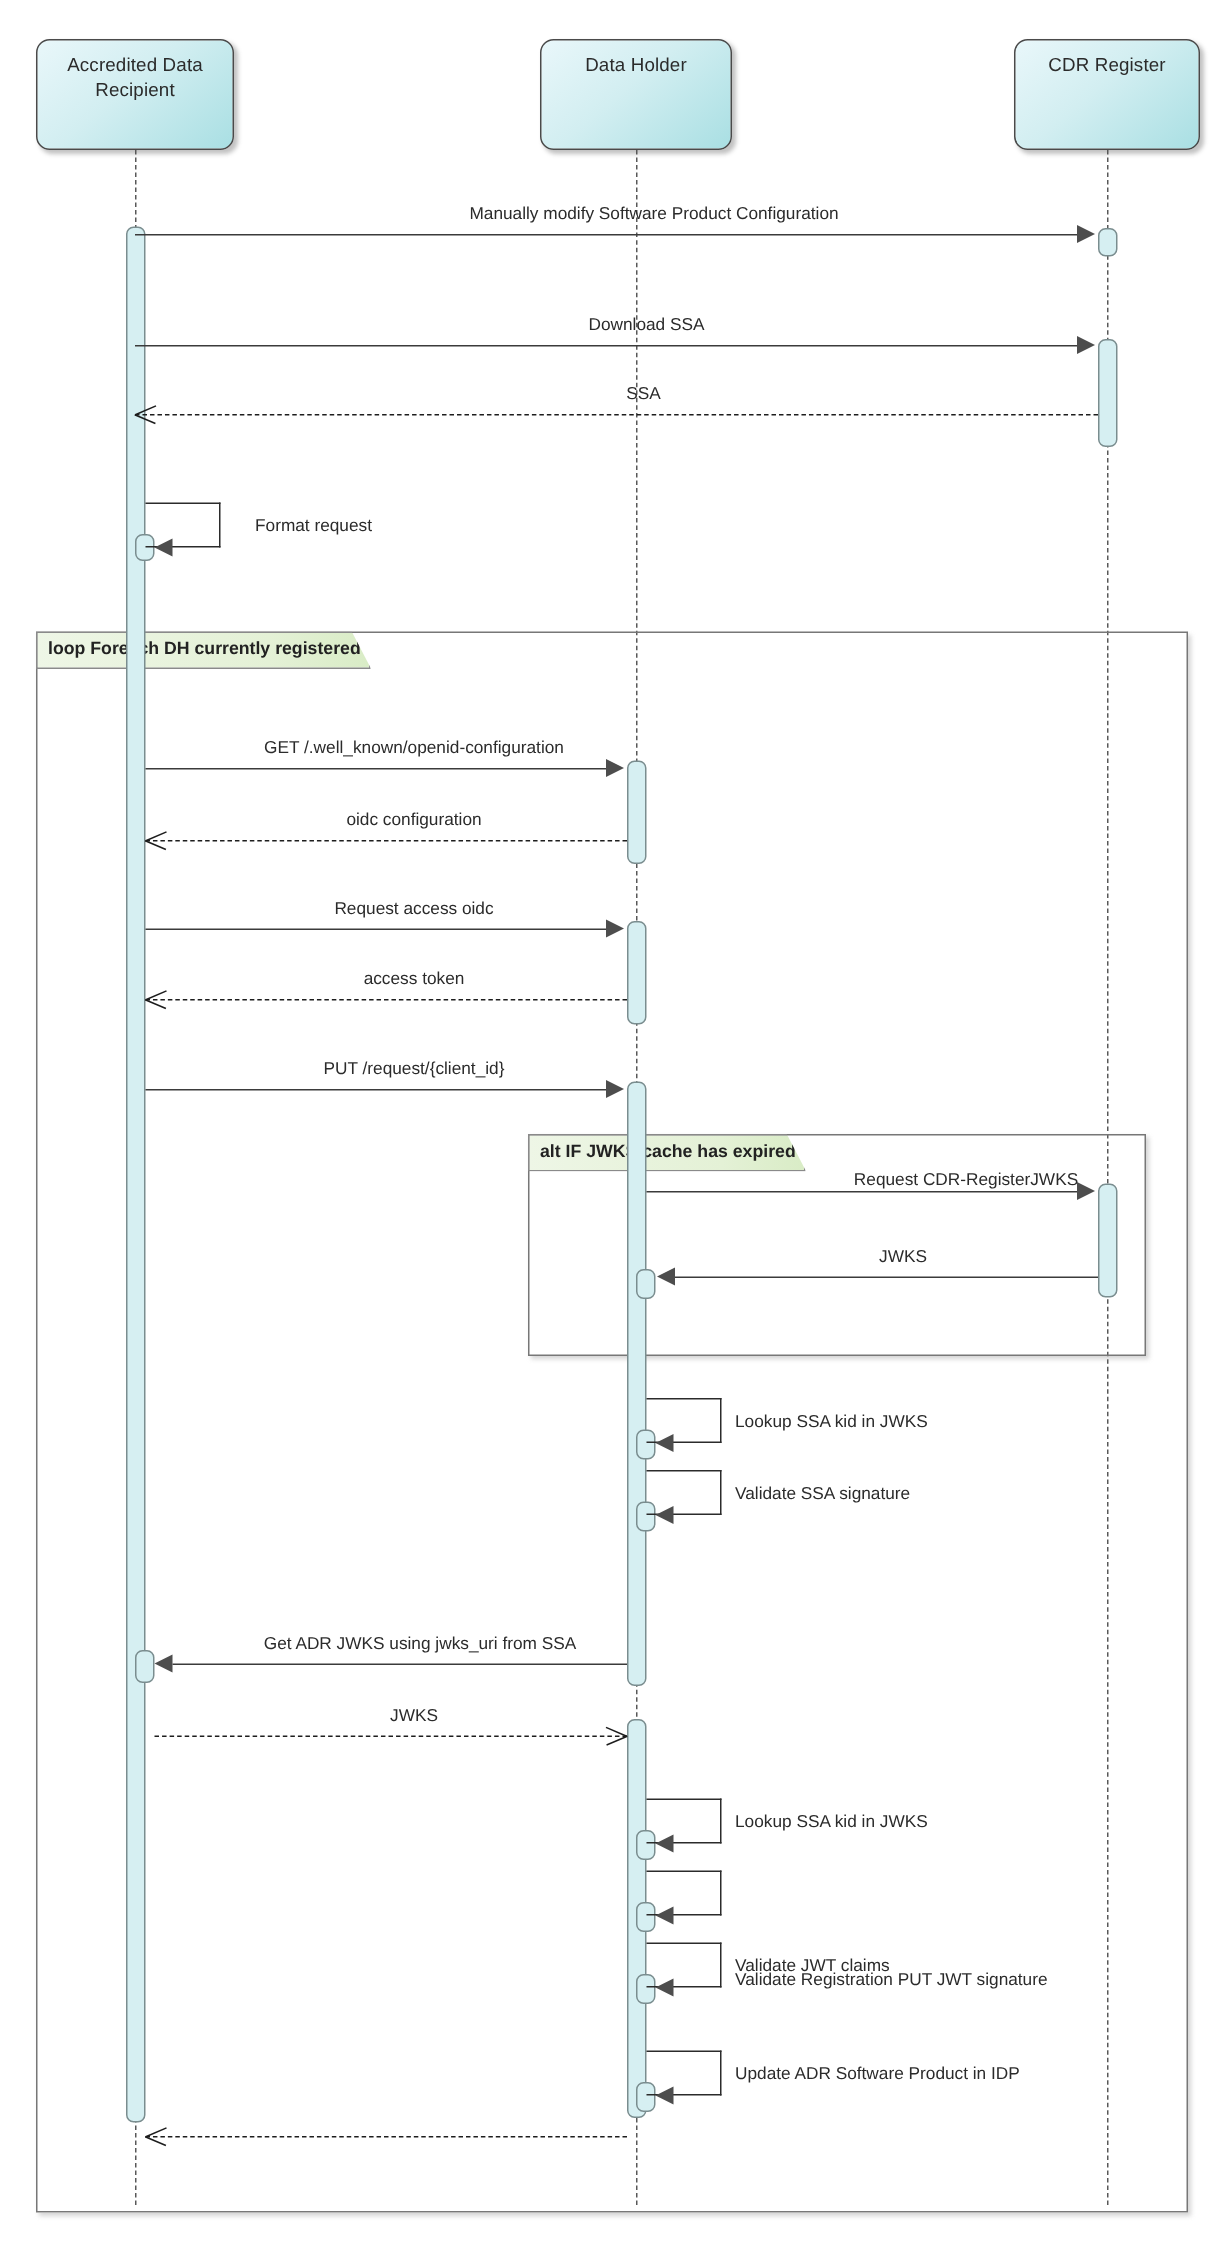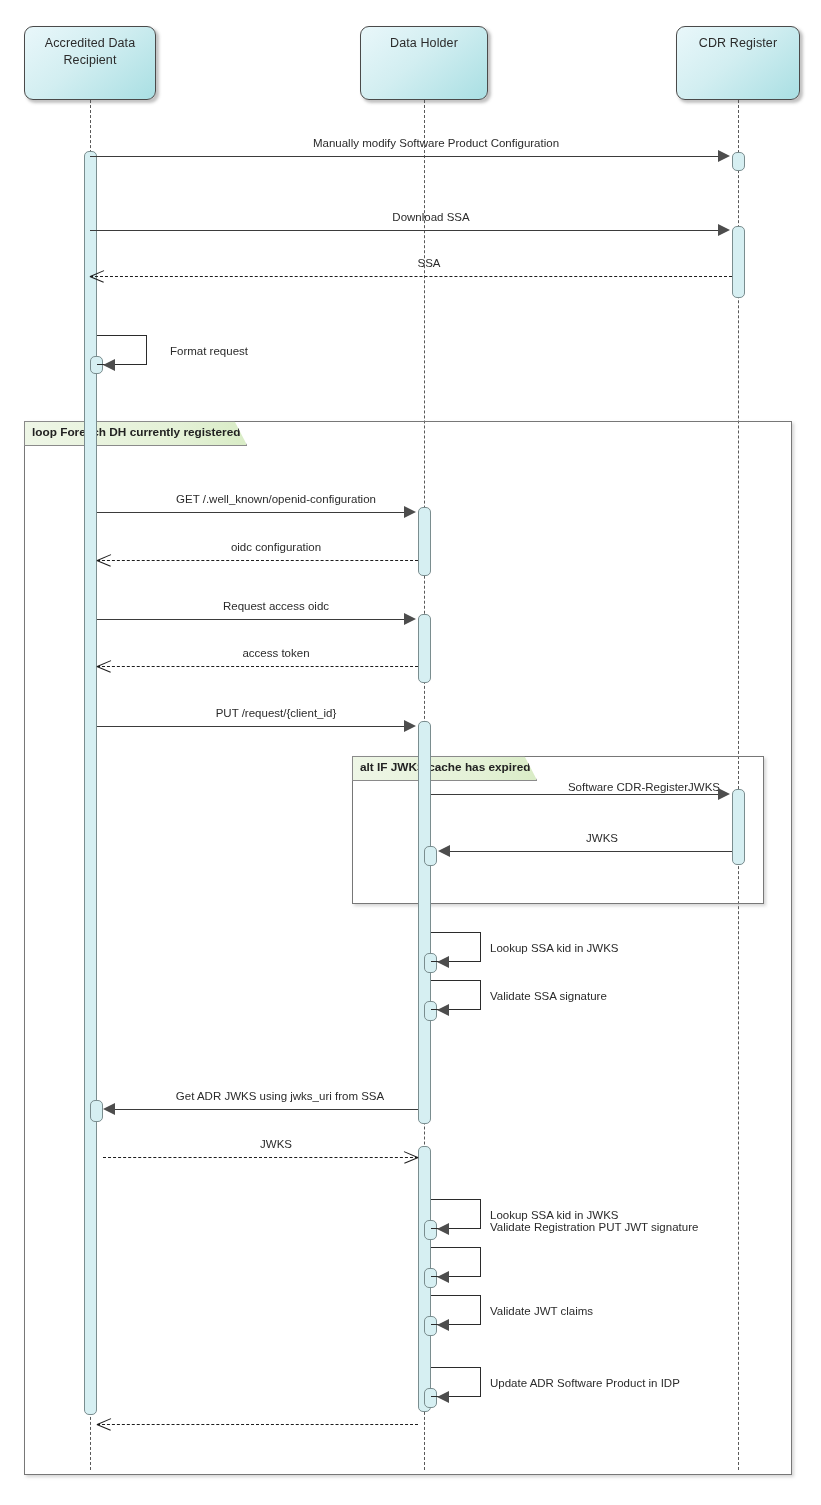--- a/index.html
+++ b/index.html
@@ -199,21 +199,21 @@
   <div class="arrowR" style="left:404px;top:613px;"></div>
 
   <div class="msglabel center" style="left:257px;top:648px;">access token</div>
   <div class="msgline dash" style="left:97px;top:666px;width:321px;"></div>
   <div class="arrowOpenL" style="left:97px;top:659px;"></div>
 
   <div class="msglabel center" style="left:257px;top:708px;">PUT /request/{client_id}</div>
   <div class="msgline" style="left:97px;top:726px;width:309px;"></div>
   <div class="arrowR" style="left:404px;top:720px;"></div>
 
-  <div class="msglabel center" style="left:625px;top:782px;">Software CDR-RegisterJWKS</div>
+  <div class="msglabel center" style="left:625px;top:782px;">Request CDR-RegisterJWKS</div>
   <div class="msgline" style="left:431px;top:794px;width:289px;"></div>
   <div class="arrowR" style="left:718px;top:788px;"></div>
 
   <div class="msglabel center" style="left:583px;top:833px;">JWKS</div>
   <div class="msgline" style="left:450px;top:851px;width:282px;"></div>
   <div class="arrowL" style="left:438px;top:845px;"></div>
 
   <div class="selfbox" style="left:431px;top:932px;width:50px;height:30px;"></div>
   <div class="arrowL" style="left:437px;top:956px;"></div>
   <div class="msglabel" style="left:490px;top:943px;">Lookup SSA kid in JWKS</div>
@@ -229,21 +229,21 @@
   <div class="msglabel center" style="left:257px;top:1139px;">JWKS</div>
   <div class="msgline dash" style="left:103px;top:1157px;width:315px;"></div>
   <div class="arrowOpenR" style="left:404px;top:1150px;"></div>
 
   <div class="selfbox" style="left:431px;top:1199px;width:50px;height:30px;"></div>
   <div class="arrowL" style="left:437px;top:1223px;"></div>
   <div class="msglabel" style="left:490px;top:1210px;">Lookup SSA kid in JWKS</div>
 
   <div class="selfbox" style="left:431px;top:1247px;width:50px;height:30px;"></div>
   <div class="arrowL" style="left:437px;top:1271px;"></div>
-  <div class="msglabel" style="left:490px;top:1222px;">Validate Registration PUT JWT signature</div>
+  <div class="msglabel" style="left:490px;top:1315px;">Validate Registration PUT JWT signature</div>
 
   <div class="selfbox" style="left:431px;top:1295px;width:50px;height:30px;"></div>
   <div class="arrowL" style="left:437px;top:1319px;"></div>
   <div class="msglabel" style="left:490px;top:1306px;">Validate JWT claims</div>
 
   <div class="selfbox" style="left:431px;top:1367px;width:50px;height:30px;"></div>
   <div class="arrowL" style="left:437px;top:1391px;"></div>
   <div class="msglabel" style="left:490px;top:1378px;">Update ADR Software Product in IDP</div>
 
   <div class="msgline dash" style="left:97px;top:1424px;width:321px;"></div>

